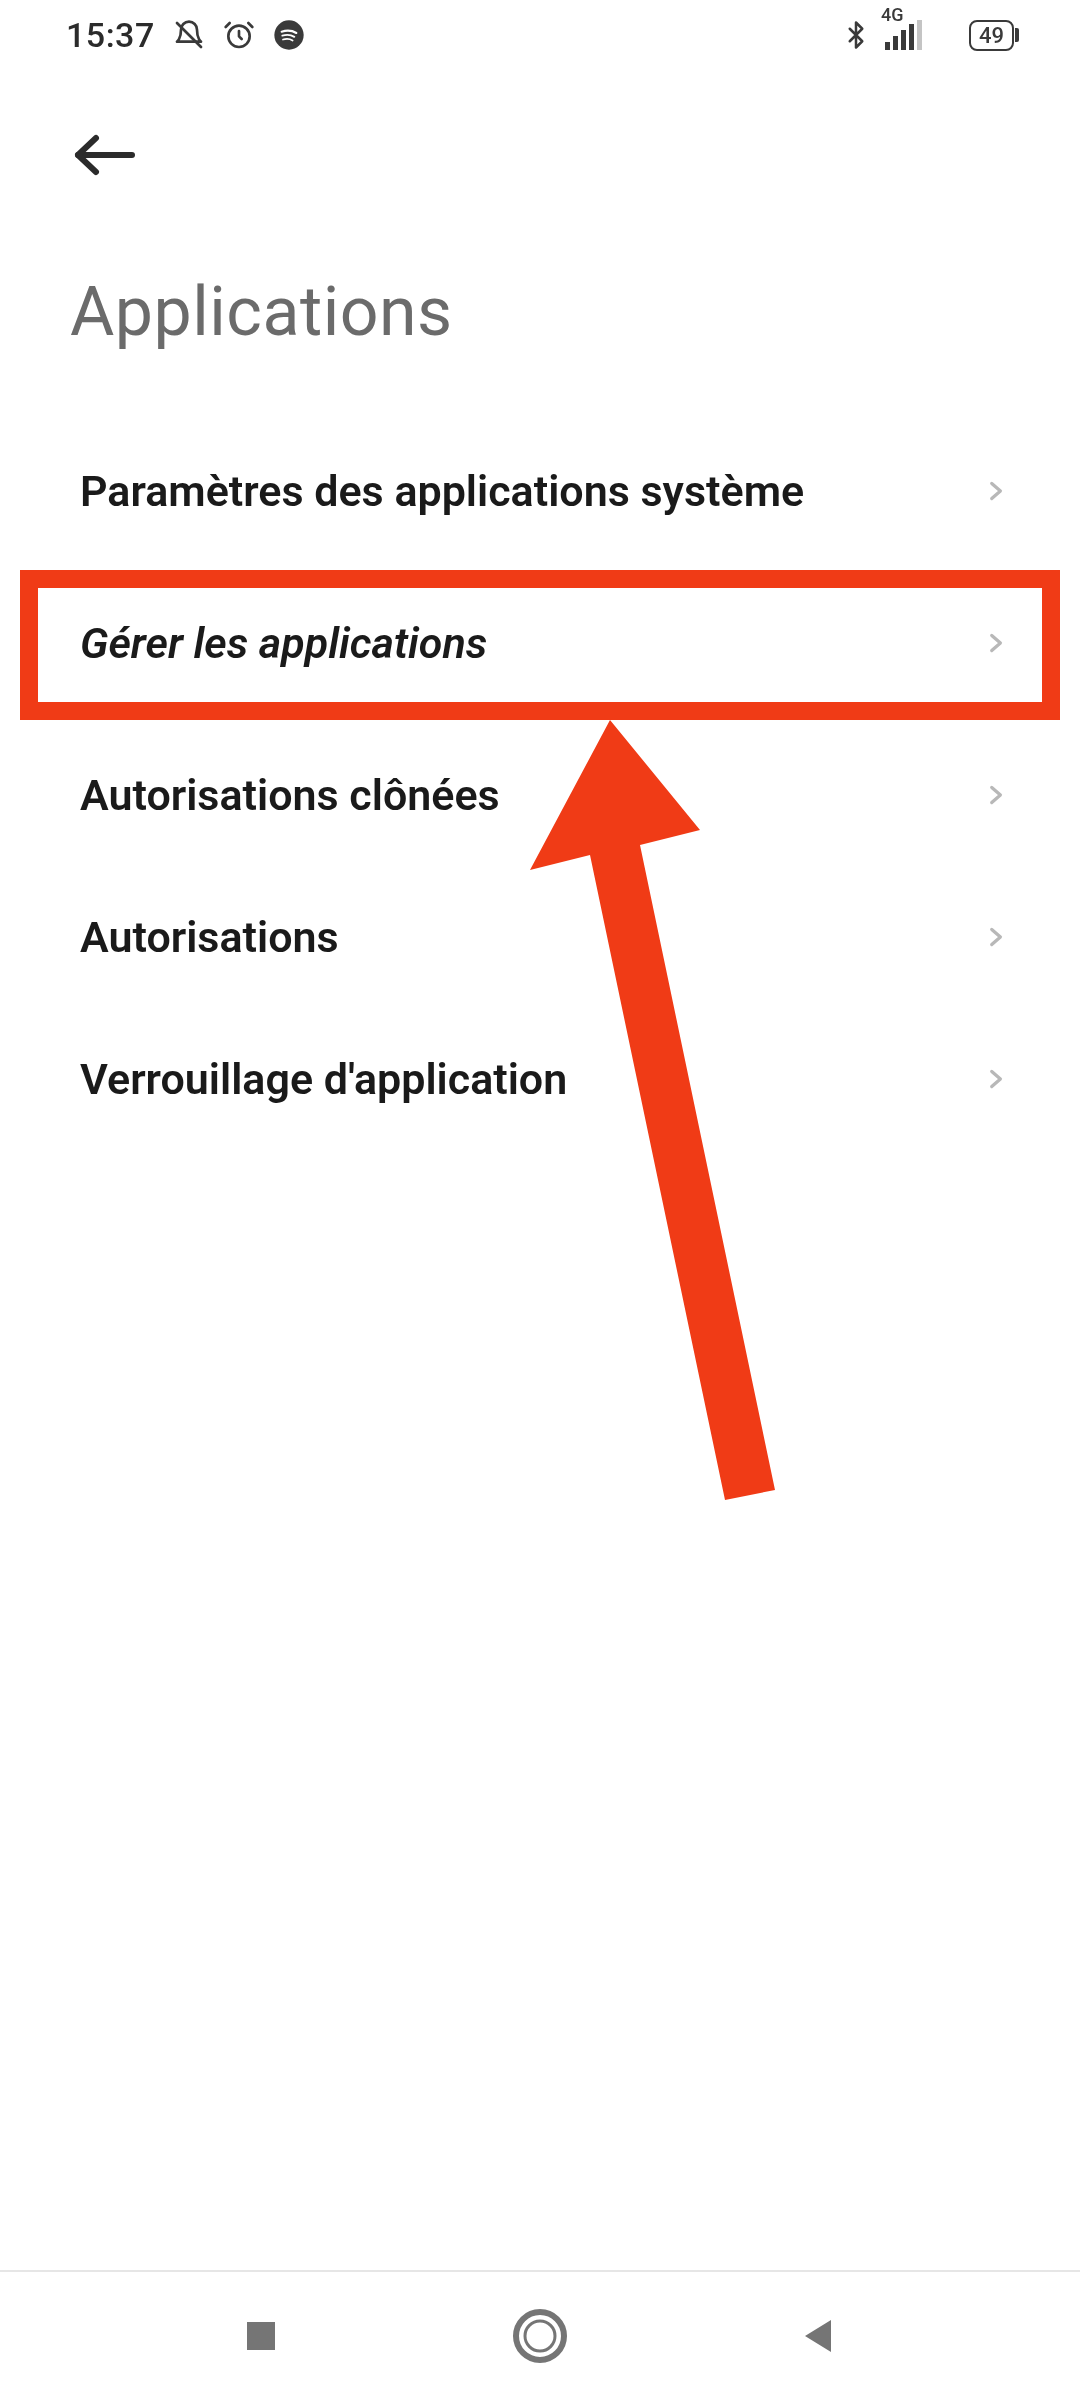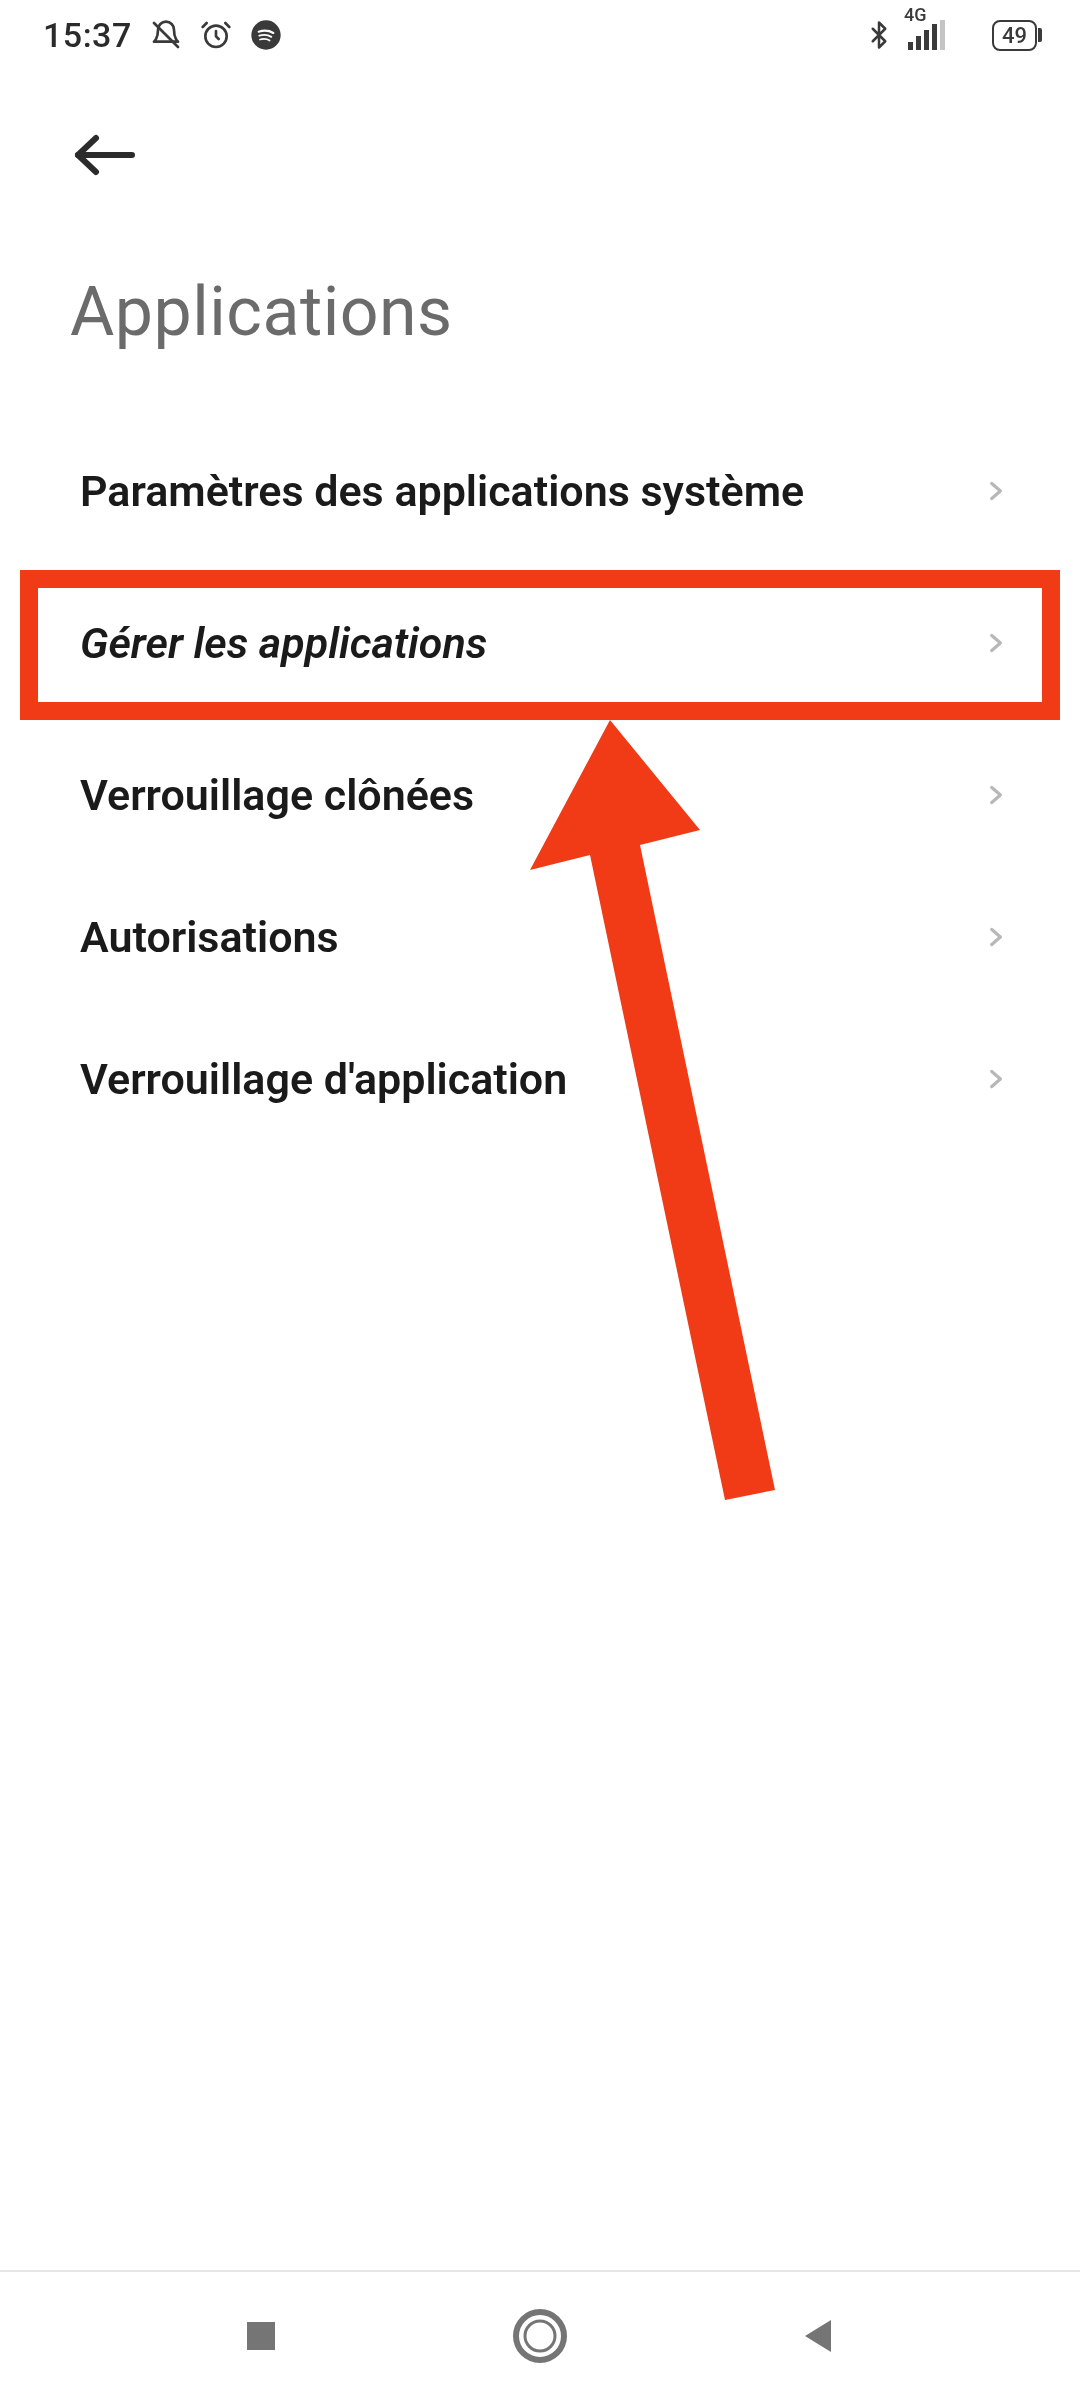--- a/index.html
+++ b/index.html
@@ -1,19 +1,19 @@
 <!DOCTYPE html>
 <html><head>
 <meta charset="utf-8">
 <style>
   * { box-sizing: border-box; margin: 0; padding: 0; }
   html, body { width: 1080px; height: 2400px; background: #ffffff; font-family: -apple-system, Roboto, "Helvetica Neue", Arial, sans-serif; overflow: hidden; position: relative; }
 
   
-  .status-bar { position: absolute; top: 0; left: 0; right: 0; height: 70px; display: flex; align-items: center; justify-content: space-between; padding: 0 43px; color: #2b2b2b; }
+  .status-bar { position: absolute; top: 0; left: 0; right: 0; height: 70px; display: flex; align-items: center; justify-content: space-between; padding: 0 66px; color: #2b2b2b; }
   .status-left { display: flex; align-items: center; gap: 18px; }
   .status-time { font-size: 34px; font-weight: 500; color: #2b2b2b; letter-spacing: 0.5px; }
   .status-icon { display: inline-flex; align-items: center; justify-content: center; }
   .status-right { display: flex; align-items: center; gap: 14px; }
   .sig-label { position: absolute; top: -16px; left: -4px; font-size: 18px; font-weight: 500; color: #3a3a3a; }
   .battery-box { display: inline-flex; align-items: center; border: 2.5px solid #3a3a3a; border-radius: 8px; padding: 1px 8px; font-size: 22px; font-weight: 500; color: #3a3a3a; position: relative; margin-left: 32px; }
   .battery-tip { position: absolute; right: -7px; top: 50%; transform: translateY(-50%); width: 4px; height: 14px; background: #3a3a3a; border-radius: 0 2px 2px 0; }
 
   
   .back-row { position: absolute; top: 130px; left: 70px; }
@@ -108,21 +108,21 @@
         <polyline points="9 5 17 12 9 19"></polyline>
       </svg>
   </div>
   <div class="list-item" style="padding-top:56px; padding-bottom:56px;font-style:italic;">
     <span class="label">Gérer les applications</span>
     <svg class="chevron" viewBox="0 0 24 24" fill="none" stroke="#b8b8b8" stroke-width="3" stroke-linecap="round" stroke-linejoin="round">
         <polyline points="9 5 17 12 9 19"></polyline>
       </svg>
   </div>
   <div class="list-item">
-    <span class="label">Verrouillage clônées</span>
+    <span class="label">Autorisations clônées</span>
     <svg class="chevron" viewBox="0 0 24 24" fill="none" stroke="#b8b8b8" stroke-width="3" stroke-linecap="round" stroke-linejoin="round">
         <polyline points="9 5 17 12 9 19"></polyline>
       </svg>
   </div>
   <div class="list-item">
     <span class="label">Autorisations</span>
     <svg class="chevron" viewBox="0 0 24 24" fill="none" stroke="#b8b8b8" stroke-width="3" stroke-linecap="round" stroke-linejoin="round">
         <polyline points="9 5 17 12 9 19"></polyline>
       </svg>
   </div>

